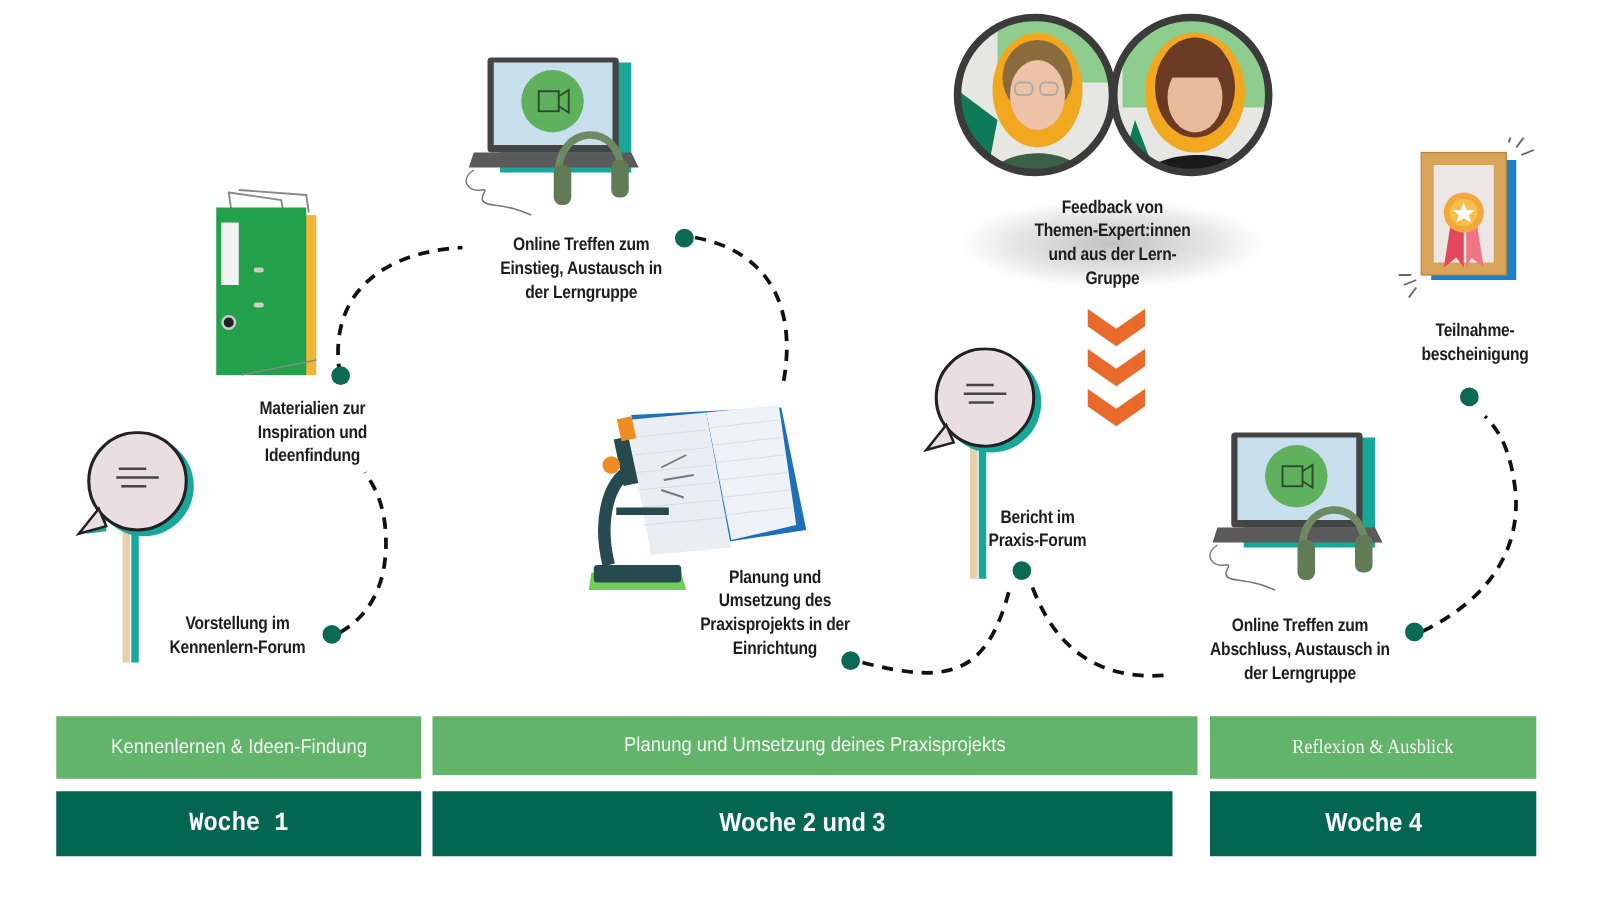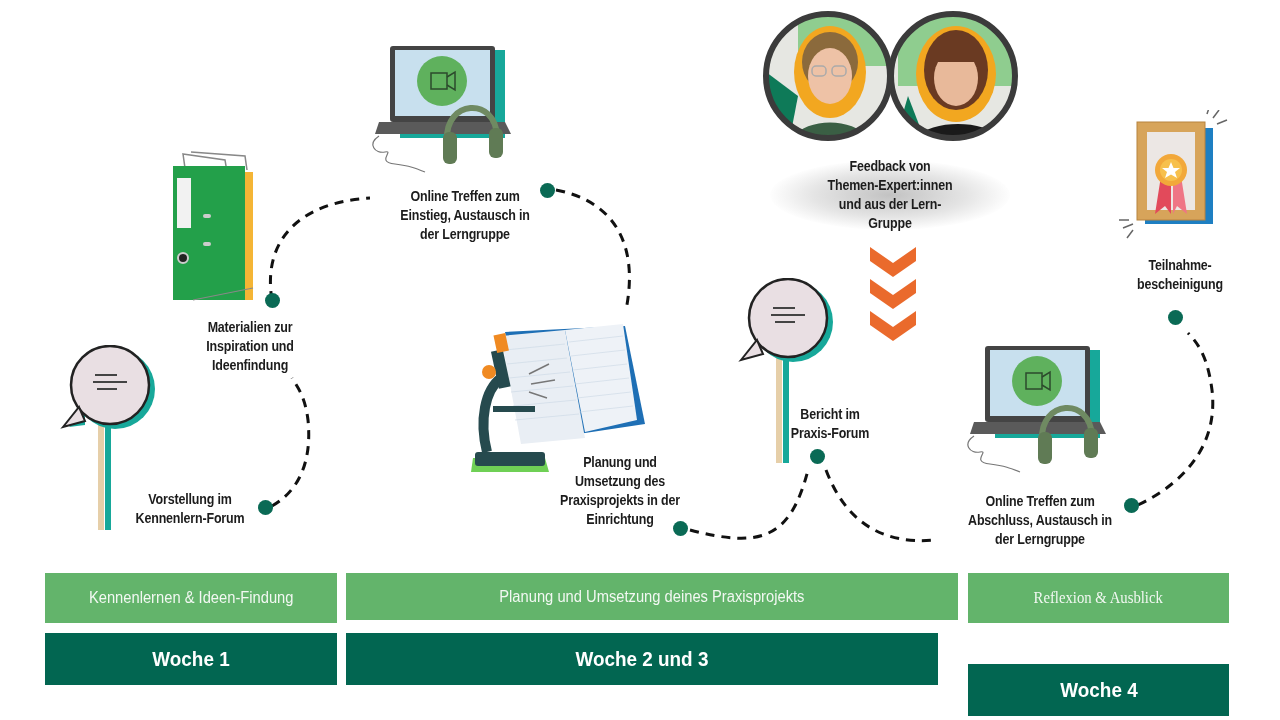--- a/index.html
+++ b/index.html
@@ -277,21 +277,21 @@
 <div class="phase" style="left:45px;top:573px;width:292px;height:50px;">
   <span>Kennenlernen &amp; Ideen-Findung</span>
 </div>
 <div class="phase" style="left:346px;top:573px;width:612px;height:47px;">
   <span>Planung und Umsetzung deines Praxisprojekts</span>
 </div>
 <div class="phase" style="left:968px;top:573px;width:261px;height:50px;font-family:Liberation Serif, serif;">
   <span>Reflexion &amp; Ausblick</span>
 </div>
 
-<div class="week" style="left:45px;top:633px;width:292px;height:52px;">
+<div class="week" style="left:45px;top:633px;width:292px;height:52px;font-family:Liberation Mono, monospace;">
   <span>Woche 1</span>
 </div>
 <div class="week" style="left:346px;top:633px;width:592px;height:52px;">
   <span>Woche 2 und 3</span>
 </div>
-<div class="week" style="left:968px;top:664px;width:261px;height:52px;">
+<div class="week" style="left:968px;top:633px;width:261px;height:52px;">
   <span>Woche 4</span>
 </div>
 
 </body></html>

